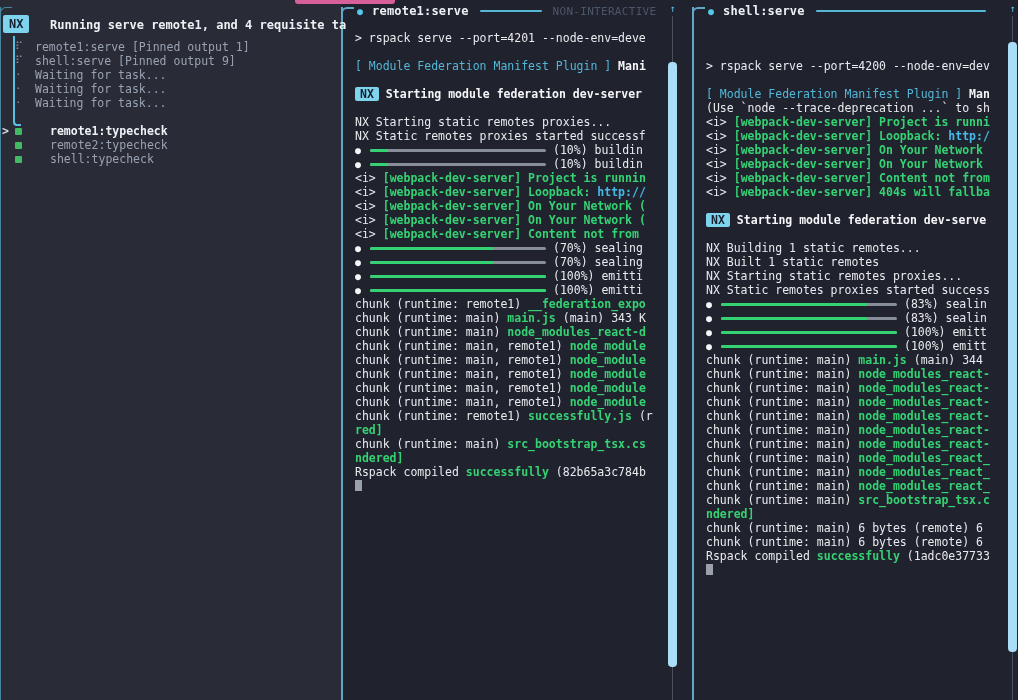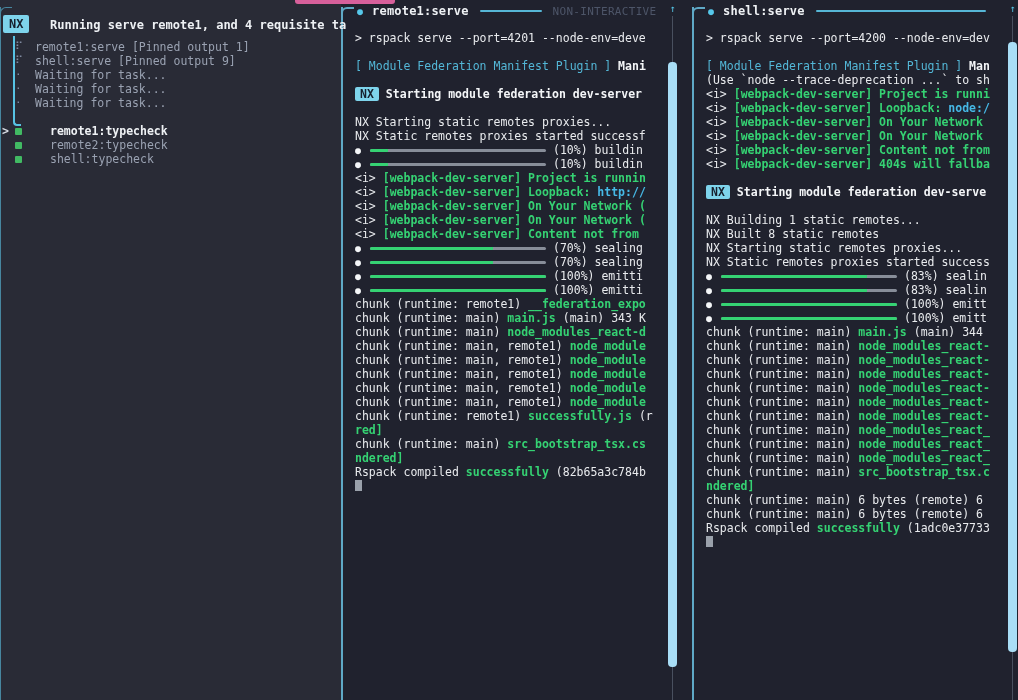--- a/index.html
+++ b/index.html
@@ -30,21 +30,21 @@
   .sbar{position:absolute;top:2px;bottom:0;width:9px;z-index:4;}
   .pane-mid .sbar{right:15px;}
   .pane-right .sbar{right:1px;}
   .sarrow{position:absolute;top:2px;left:0;right:0;text-align:center;color:#56c8ea;font-size:10px;line-height:10px;}
   .strack{position:absolute;left:4px;top:14px;bottom:0;width:1px;background:#49505f;}
   .sthumb{position:absolute;left:0;width:9px;background:#a9def6;border-radius:4px;}
   .pane-mid .sthumb{top:60px;height:605px;}
   .pane-right .sthumb{top:40px;height:610px;}
   
   .tcontent{position:absolute;top:31px;left:14px;right:21px;overflow:hidden;z-index:3;}
-  .pane-right .tcontent{right:14px;}
+  .pane-right .tcontent{right:14px;margin-top:28px;}
   .tline{height:14px;line-height:14px;font-size:11.5px;white-space:pre;}
   .w{color:#e9ebee;}
   .wb{color:#f4f6f8;font-weight:bold;}
   .g{color:#35d273;font-weight:bold;}
   .c{color:#53b7d7;}
   .cb{color:#46b9e6;font-weight:bold;}
   .nxbadge{display:inline-block;background:#7ed4ec;color:#16202e;font-weight:bold;
     padding:0 5px;border-radius:2px;margin-right:7px;font-size:11.5px;}
   .bdot{color:#f4f6f8;font-size:10px;margin-right:9px;}
   .btrack{display:inline-block;width:176px;height:3px;background:#878d99;border-radius:2px;
@@ -149,30 +149,30 @@
       <span class="pbullet">●</span>
       <span class="ptitle">shell:serve</span>
       <span class="hline"></span>
     </div>
     <div class="tcontent" id="right-content">
         <div class="tline"><span class="w">&gt; rspack serve --port=4200 --node-env=dev</span></div>
         <div class="tline">&nbsp;</div>
         <div class="tline"><span class="c">[ Module Federation Manifest Plugin ]</span><span class="wb"> Man</span></div>
         <div class="tline"><span class="w">(Use `node --trace-deprecation ...` to sh</span></div>
         <div class="tline"><span class="w">&lt;i&gt; </span><span class="g">[webpack-dev-server] Project is runni</span></div>
-        <div class="tline"><span class="w">&lt;i&gt; </span><span class="g">[webpack-dev-server] Loopback: </span><span class="cb">node:/</span></div>
+        <div class="tline"><span class="w">&lt;i&gt; </span><span class="g">[webpack-dev-server] Loopback: </span><span class="cb">http:/</span></div>
         <div class="tline"><span class="w">&lt;i&gt; </span><span class="g">[webpack-dev-server] On Your Network</span></div>
         <div class="tline"><span class="w">&lt;i&gt; </span><span class="g">[webpack-dev-server] On Your Network</span></div>
         <div class="tline"><span class="w">&lt;i&gt; </span><span class="g">[webpack-dev-server] Content not from</span></div>
         <div class="tline"><span class="w">&lt;i&gt; </span><span class="g">[webpack-dev-server] 404s will fallba</span></div>
         <div class="tline">&nbsp;</div>
         <div class="tline"><span class="nxbadge">NX</span><span class="wb">Starting module federation dev-serve</span></div>
         <div class="tline">&nbsp;</div>
         <div class="tline"><span class="w">NX Building 1 static remotes...</span></div>
-        <div class="tline"><span class="w">NX Built 8 static remotes</span></div>
+        <div class="tline"><span class="w">NX Built 1 static remotes</span></div>
         <div class="tline"><span class="w">NX Starting static remotes proxies...</span></div>
         <div class="tline"><span class="w">NX Static remotes proxies started success</span></div>
         <div class="tline"><span class="bdot">●</span><span class="btrack"><span class="bfill" style="width: 83%;"></span></span><span class="w"> (83%) sealin</span></div>
         <div class="tline"><span class="bdot">●</span><span class="btrack"><span class="bfill" style="width: 83%;"></span></span><span class="w"> (83%) sealin</span></div>
         <div class="tline"><span class="bdot">●</span><span class="btrack"><span class="bfill" style="width: 100%;"></span></span><span class="w"> (100%) emitt</span></div>
         <div class="tline"><span class="bdot">●</span><span class="btrack"><span class="bfill" style="width: 100%;"></span></span><span class="w"> (100%) emitt</span></div>
         <div class="tline"><span class="w">chunk (runtime: main) </span><span class="g">main.js</span><span class="w"> (main) 344</span></div>
         <div class="tline"><span class="w">chunk (runtime: main) </span><span class="g">node_modules_react-</span></div>
         <div class="tline"><span class="w">chunk (runtime: main) </span><span class="g">node_modules_react-</span></div>
         <div class="tline"><span class="w">chunk (runtime: main) </span><span class="g">node_modules_react-</span></div>

